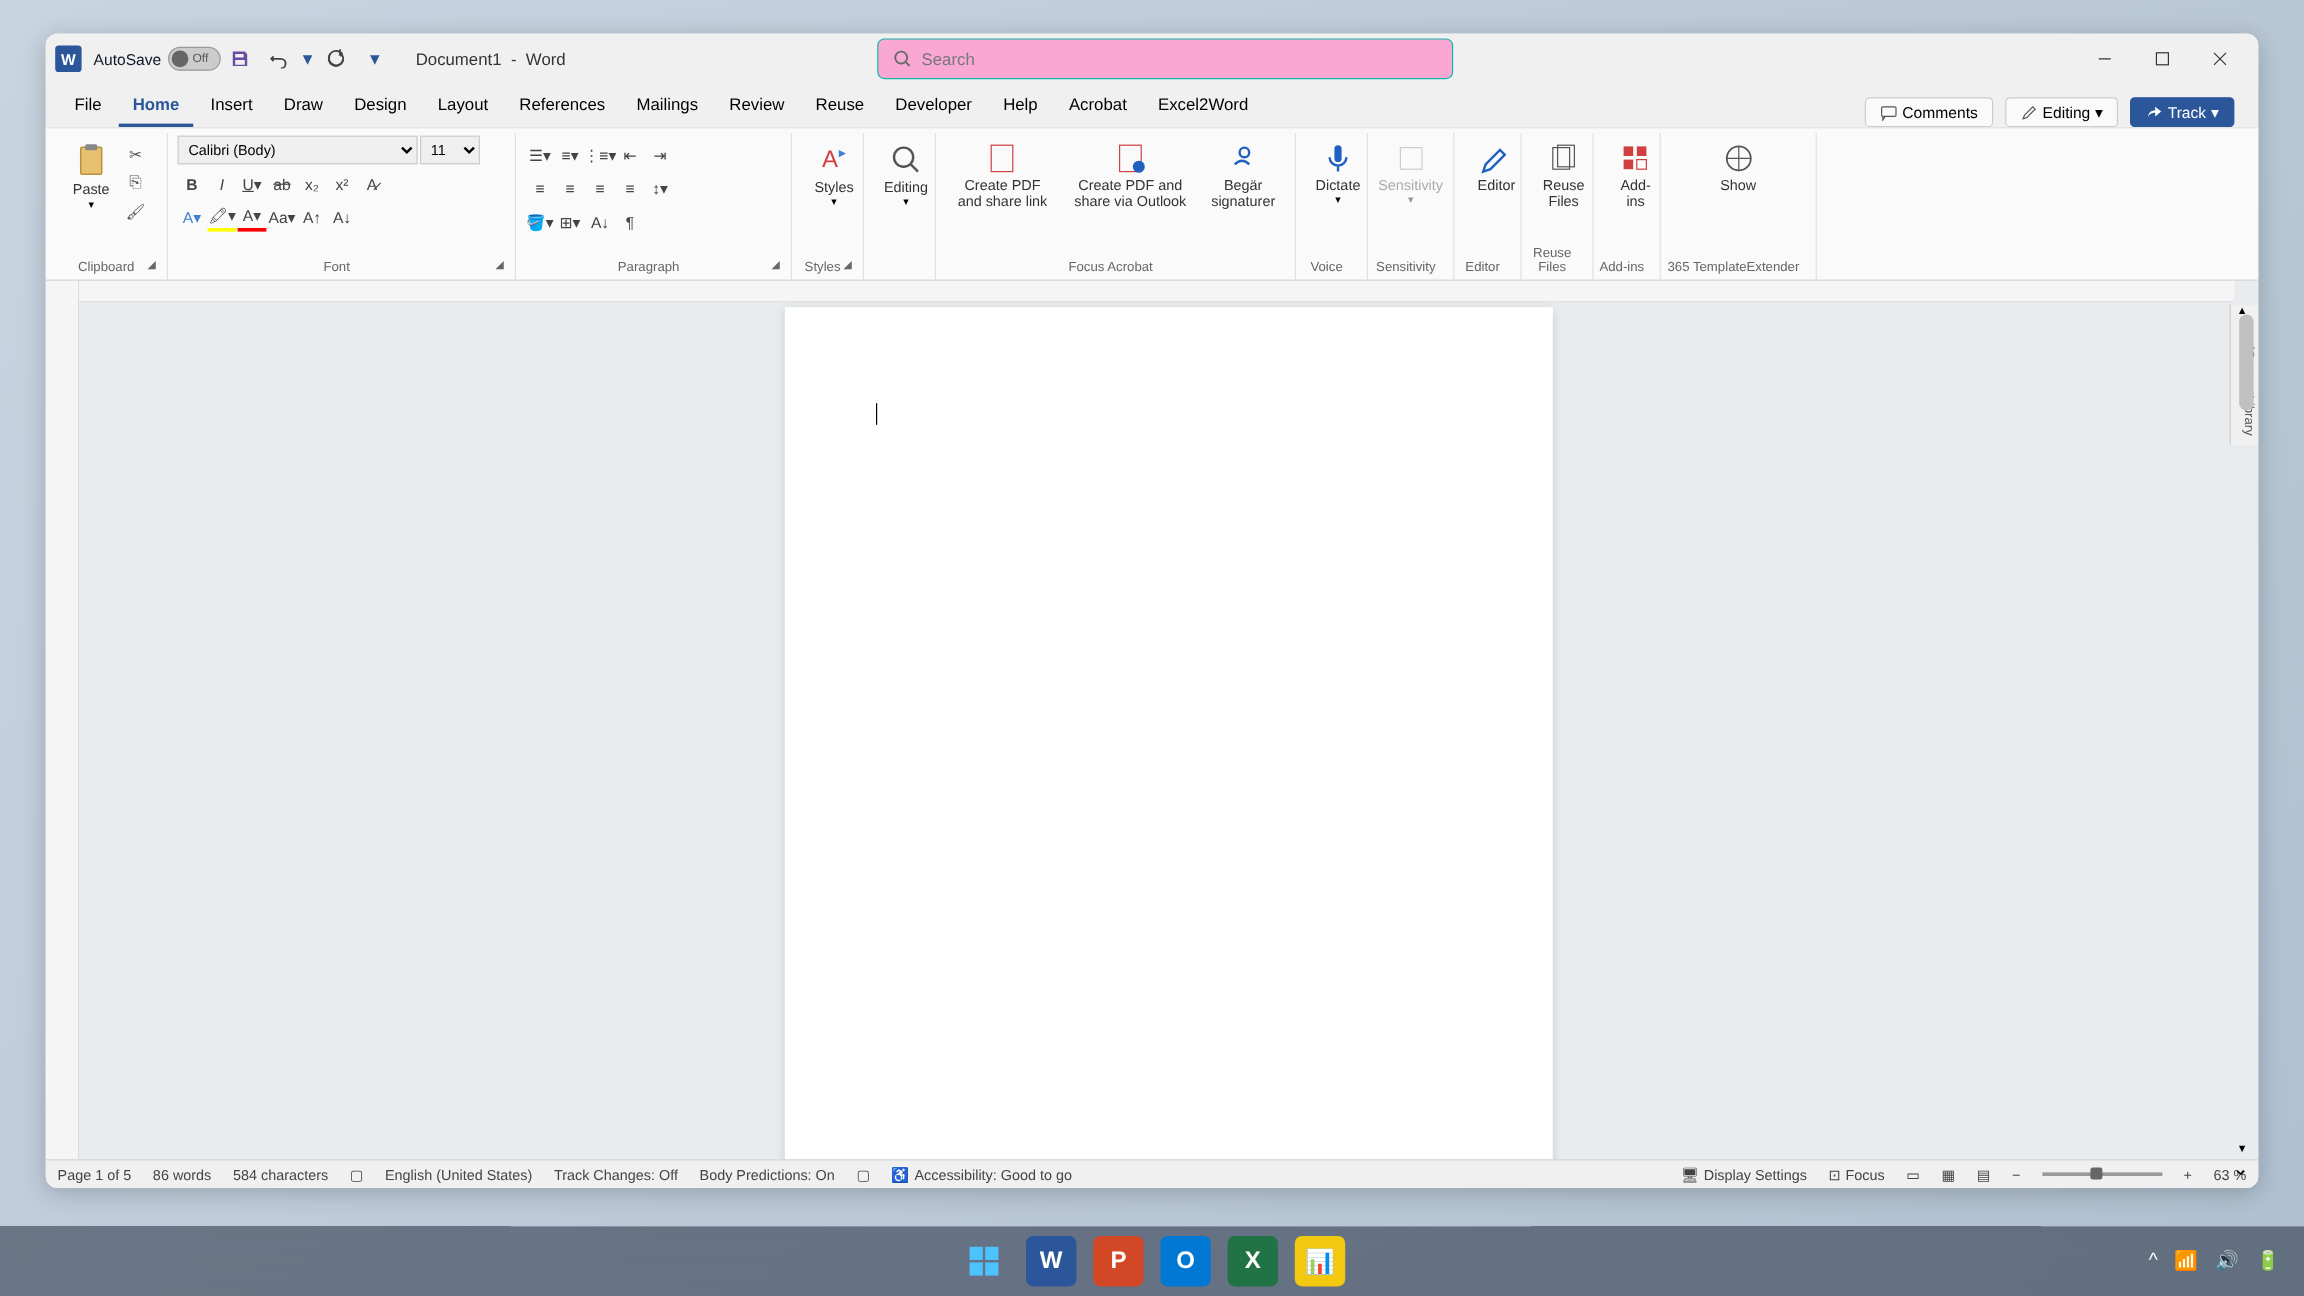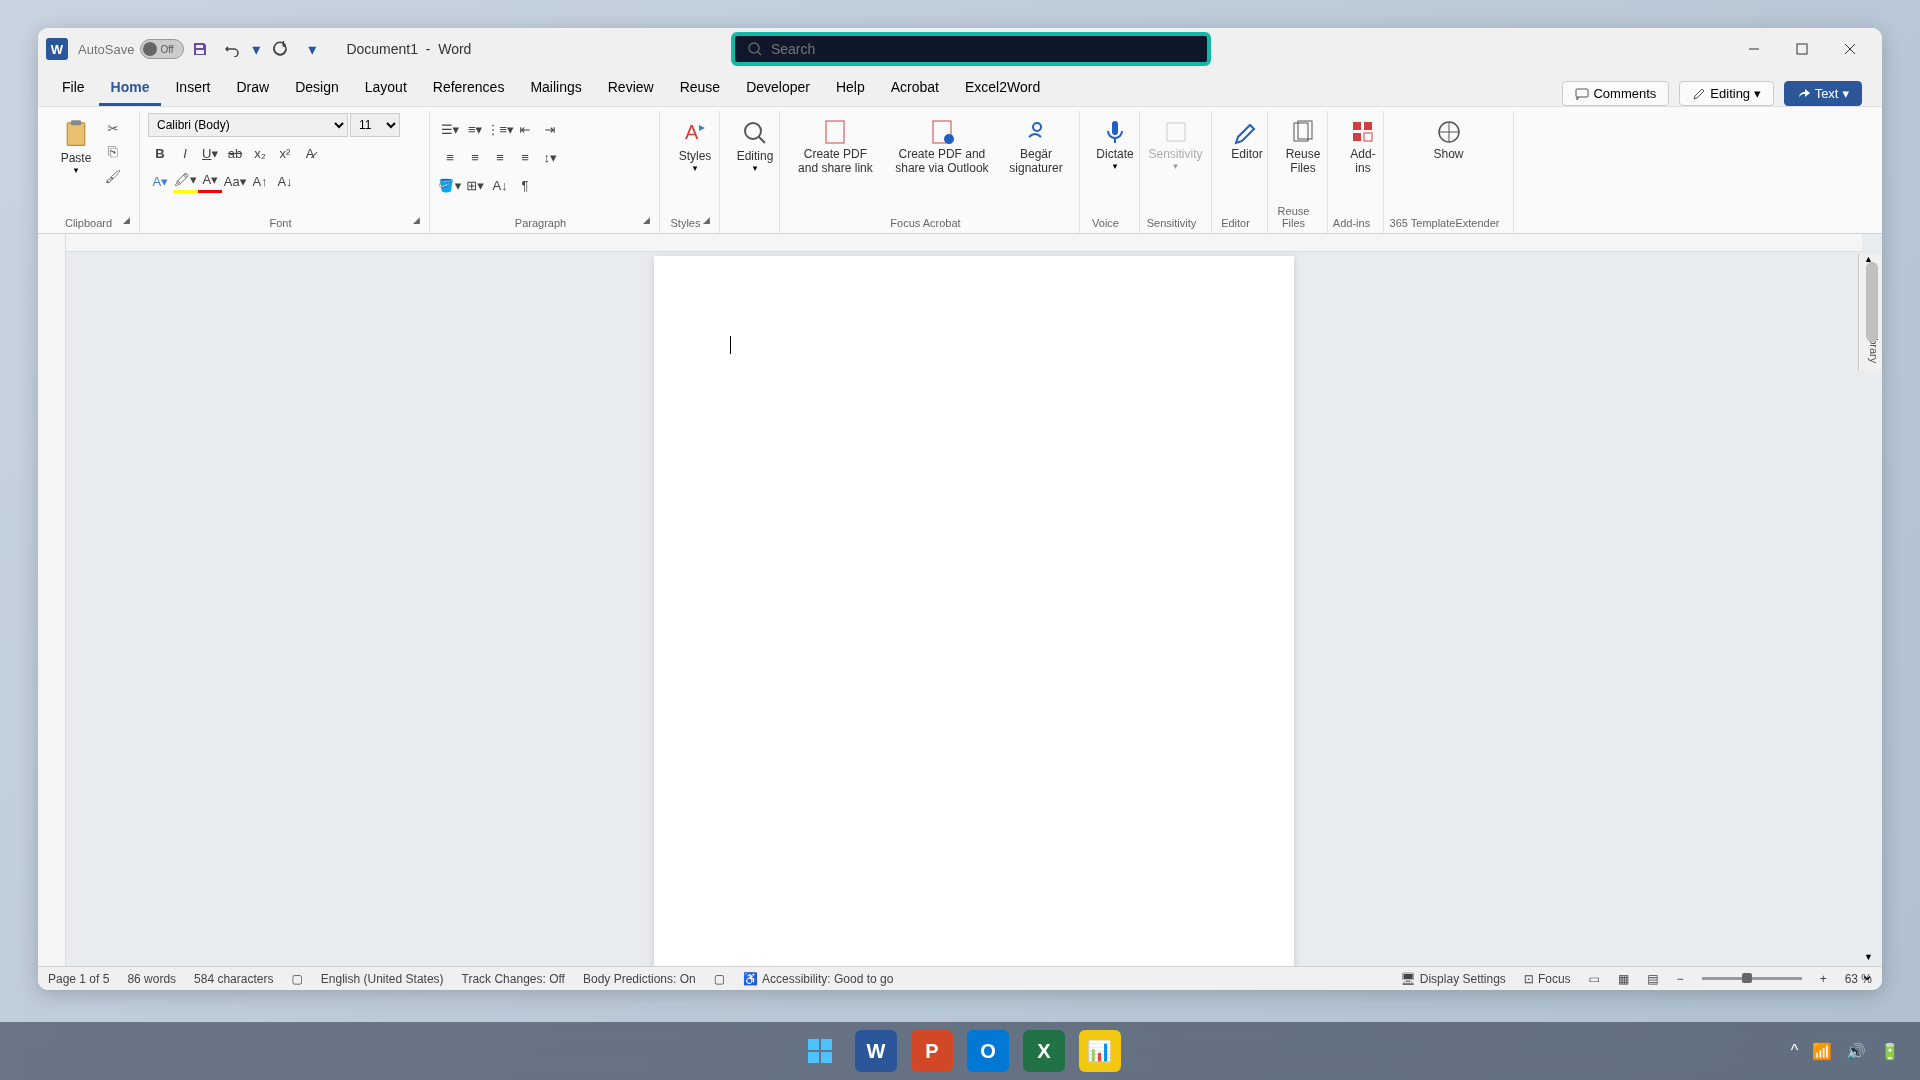--- a/index.html
+++ b/index.html
@@ -1,25 +1,25 @@
 <!DOCTYPE html>
 <html><head>
 <meta charset="utf-8">
 <style>
 * { margin: 0; padding: 0; box-sizing: border-box; font-family: 'Segoe UI', sans-serif; }
 body { background: linear-gradient(135deg, #c8d4e0 0%, #b0c0d0 100%); width: 1920px; height: 1080px; overflow: hidden; position: relative; }
 .window { position: absolute; top: 28px; left: 38px; right: 38px; bottom: 90px; background: #f0f0f0; border-radius: 10px; box-shadow: 0 4px 20px rgba(0,0,0,0.2); display: flex; flex-direction: column; overflow: hidden; }
 .titlebar { height: 42px; display: flex; align-items: center; padding: 0 8px; background: #f0f0f0; }
 .app-icon { width: 22px; height: 22px; background: #2b579a; border-radius: 3px; margin-right: 10px; display: flex; align-items: center; justify-content: center; color: white; font-weight: bold; font-size: 13px; }
-.autosave-label { font-size: 13px; color: #737373; margin-right: 6px; }
+.autosave-label { font-size: 13px; color: #0f172a; margin-right: 6px; }
 .toggle { width: 44px; height: 20px; border-radius: 10px; background: #ccc; border: 1px solid #999; display: flex; align-items: center; padding: 0 2px; font-size: 10px; color: #555; cursor: pointer; }
 .toggle-knob { width: 14px; height: 14px; border-radius: 50%; background: #666; margin-right: 3px; }
 .qat-btn { width: 28px; height: 28px; display: flex; align-items: center; justify-content: center; cursor: pointer; margin: 0 2px; color: #2b579a; }
 .doc-title { font-size: 14px; color: #333; margin-left: 18px; }
-.search-box { flex: 0 0 480px; height: 34px; margin-left: auto; margin-right: auto; background: #0f172a; border: 4px solid #14b8a6; border-radius: 6px; display: flex; align-items: center; padding: 0 12px; }
+.search-box { flex: 0 0 480px; height: 34px; margin-left: auto; margin-right: auto; background: #f9a8d4; border: 1px solid #14b8a6; border-radius: 6px; display: flex; align-items: center; padding: 0 12px; }
 .search-box input { border: none; background: transparent; outline: none; font-size: 14px; flex: 1; margin-left: 8px; color: #666; }
 .win-btns { margin-left: auto; display: flex; }
 .win-btn { width: 48px; height: 40px; display: flex; align-items: center; justify-content: center; cursor: pointer; }
 .ribbon-tabs { height: 36px; display: flex; align-items: flex-end; padding: 0 12px; gap: 2px; }
 .tab { padding: 8px 12px; font-size: 14px; color: #000000; cursor: pointer; border-bottom: 3px solid transparent; }
 .tab.active { color: #2b579a; font-weight: 600; border-bottom-color: #2b579a; }
 .ribbon-actions { margin-left: auto; display: flex; gap: 10px; align-items: flex-end; padding-right: 8px; }
 .action-btn { padding: 4px 12px; border: 1px solid #ccc; border-radius: 4px; font-size: 13px; background: #fafafa; cursor: pointer; display: flex; align-items: center; gap: 4px; }
 .share-btn { background: #2b579a; color: white; border-color: #2b579a; }
 .ribbon { height: 128px; background: #fafafa; border-top: 1px solid #e0e0e0; border-bottom: 1px solid #d0d0d0; display: flex; padding: 4px 8px 0; }
@@ -137,21 +137,21 @@
             <rect x="1" y="2" width="12" height="8" rx="1" fill="none" stroke="#555"></rect>
             <path d="M4 10l-2 3v-3" fill="none" stroke="#555"></path>
           </svg>
           <span>Comments</span>
         </div>
       <div class="action-btn"><svg width="14" height="14">
             <path d="M2 12l1-3 7-7 2 2-7 7-3 1z" fill="none" stroke="#555"></path>
           </svg><span>Editing</span> ▾</div>
       <div class="action-btn share-btn"><svg width="14" height="14">
             <path d="M8 2l5 4-5 4V7c-4 0-6 2-6 5 0-5 2-7 6-7V2z" fill="white"></path>
-          </svg><span>Text</span> ▾</div>
+          </svg><span>Track</span> ▾</div>
     </div>
   </div>
 
   <div class="ribbon">
 
     <div class="ribbon-group" style="width:94px;">
       <div class="ribbon-top">
         <div class="paste-btn">
           <svg viewBox="0 0 24 24">
               <rect x="5" y="3" width="14" height="18" rx="1" fill="#e8c070" stroke="#b89040"></rect>

